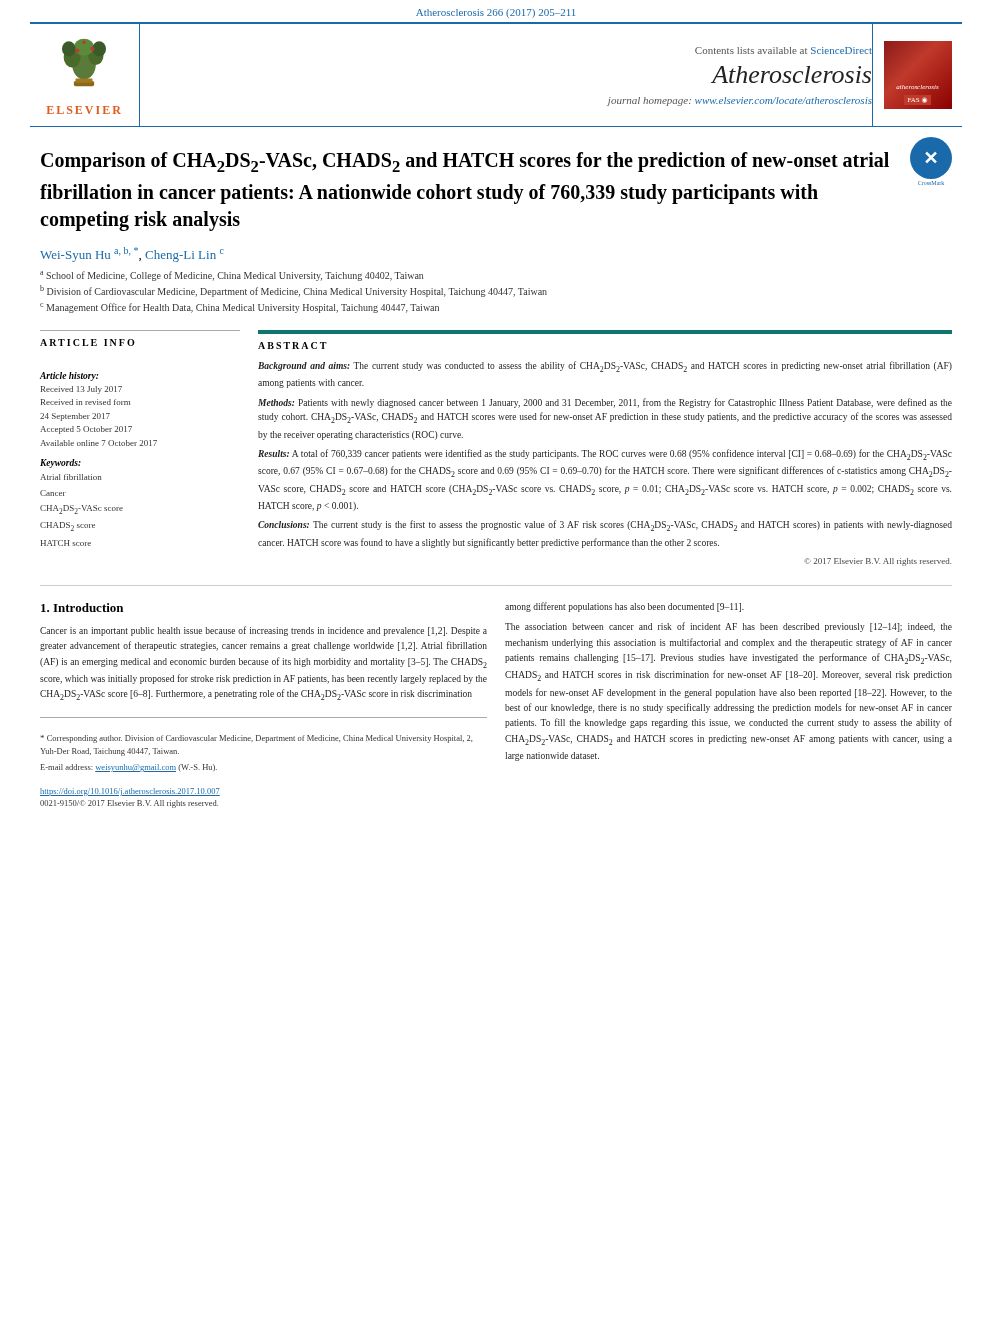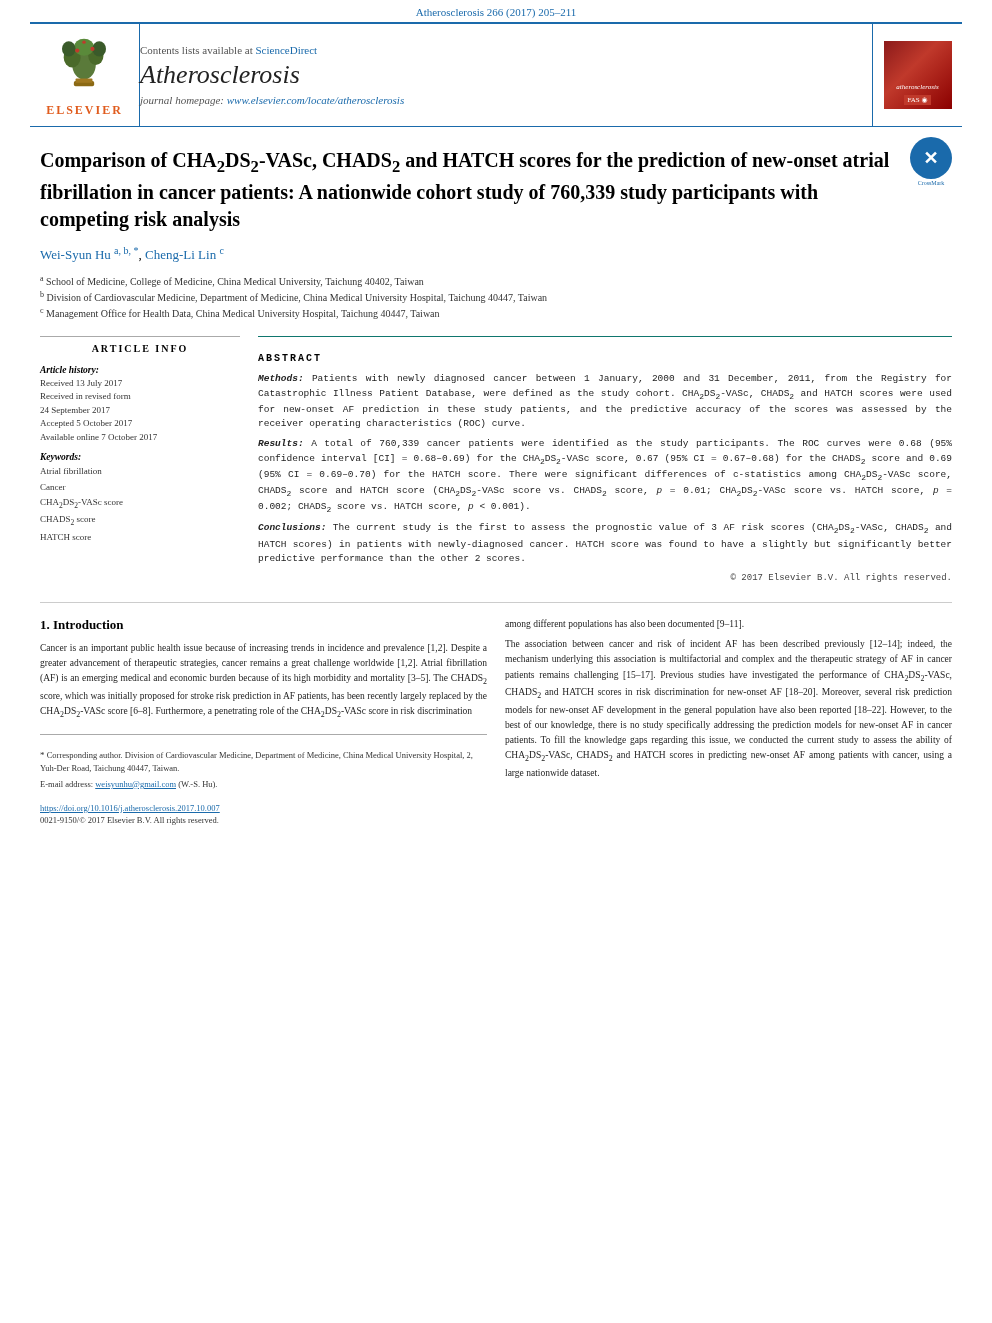--- a/index.html
+++ b/index.html
@@ -45,21 +45,21 @@
       font-size: 12px;
       color: #e05c1e;
       font-weight: bold;
       letter-spacing: 2px;
       margin-top: 16px;
     }
     .header-center {
       flex: 1;
       display: flex;
       flex-direction: column;
-      align-items: flex-start;
+      align-items: flex-end;
       justify-content: center;
       padding: 8px 0;
     }
     .contents-line {
       font-size: 11px;
       color: #555;
       margin-bottom: 4px;
     }
     .contents-link {
       color: #1a6aab;
@@ -118,21 +118,21 @@
     .article-title {
       font-size: 20px;
       font-weight: bold;
       color: #000;
       line-height: 1.35;
       margin-bottom: 12px;
       margin-top: 8px;
     }
     .authors-line {
       font-size: 13px;
-      margin-bottom: 10px;
+      margin-bottom: 4px;
       color: #000;
     }
     .authors-line sup {
       font-size: 10px;
       color: #1a6aab;
     }
     .author-link {
       color: #1a6aab;
       text-decoration: none;
     }
@@ -154,22 +154,21 @@
       width: 200px;
       flex-shrink: 0;
       border-top: 1px solid #aaa;
       padding-top: 6px;
     }
     .info-section-title {
       font-size: 10px;
       font-weight: bold;
       letter-spacing: 2px;
       text-transform: uppercase;
-      margin-bottom: 11px;
-      text-align: center;
+      margin-bottom: 23px;
     }
     .info-label {
       font-style: italic;
       font-size: 9.5px;
       margin-bottom: 2px;
       font-weight: bold;
     }
     .info-dates {
       font-size: 9px;
       color: #333;
@@ -179,23 +178,22 @@
     .keywords-section {
       margin-top: 4px;
     }
     .keywords-list {
       font-size: 9px;
       color: #333;
       line-height: 1.7;
     }
     .abstract-col {
       flex: 1;
-      border-top: 1px solid #0f766e;
-      padding-top: 16px;
-      font-family: Liberation Mono, monospace;
+      border-top: 4px solid #0f766e;
+      padding-top: 6px;
     }
     .abstract-title {
       font-size: 10px;
       font-weight: bold;
       letter-spacing: 2px;
       text-transform: uppercase;
       margin-bottom: 8px;
     }
     .abstract-text {
       font-size: 9.5px;
@@ -393,20 +391,23 @@
           <div>CHADS<sub>2</sub> score</div>
           <div>HATCH score</div>
         </div>
       </div>
     </div>
 
     <div class="abstract-col">
       <div class="abstract-title">ABSTRACT</div>
       <div class="abstract-text">
         <p>
+          <span class="abstract-label">Background and aims:</span> The current study was conducted to assess the ability of CHA<sub>2</sub>DS<sub>2</sub>-VASc, CHADS<sub>2</sub> and HATCH scores in predicting new-onset atrial fibrillation (AF) among patients with cancer.
+        </p>
+        <p>
           <span class="abstract-label">Methods:</span> Patients with newly diagnosed cancer between 1 January, 2000 and 31 December, 2011, from the Registry for Catastrophic Illness Patient Database, were defined as the study cohort. CHA<sub>2</sub>DS<sub>2</sub>-VASc, CHADS<sub>2</sub> and HATCH scores were used for new-onset AF prediction in these study patients, and the predictive accuracy of the scores was assessed by the receiver operating characteristics (ROC) curve.
         </p>
         <p>
           <span class="abstract-label">Results:</span> A total of 760,339 cancer patients were identified as the study participants. The ROC curves were 0.68 (95% confidence interval [CI] = 0.68–0.69) for the CHA<sub>2</sub>DS<sub>2</sub>-VASc score, 0.67 (95% CI = 0.67–0.68) for the CHADS<sub>2</sub> score and 0.69 (95% CI = 0.69–0.70) for the HATCH score. There were significant differences of c-statistics among CHA<sub>2</sub>DS<sub>2</sub>-VASc score, CHADS<sub>2</sub> score and HATCH score (CHA<sub>2</sub>DS<sub>2</sub>-VASc score vs. CHADS<sub>2</sub> score, <i>p</i> = 0.01; CHA<sub>2</sub>DS<sub>2</sub>-VASc score vs. HATCH score, <i>p</i> = 0.002; CHADS<sub>2</sub> score vs. HATCH score, <i>p</i> &lt; 0.001).
         </p>
         <p>
           <span class="abstract-label">Conclusions:</span> The current study is the first to assess the prognostic value of 3 AF risk scores (CHA<sub>2</sub>DS<sub>2</sub>-VASc, CHADS<sub>2</sub> and HATCH scores) in patients with newly-diagnosed cancer. HATCH score was found to have a slightly but significantly better predictive performance than the other 2 scores.
         </p>
         <div class="copyright">© 2017 Elsevier B.V. All rights reserved.</div>
       </div>

